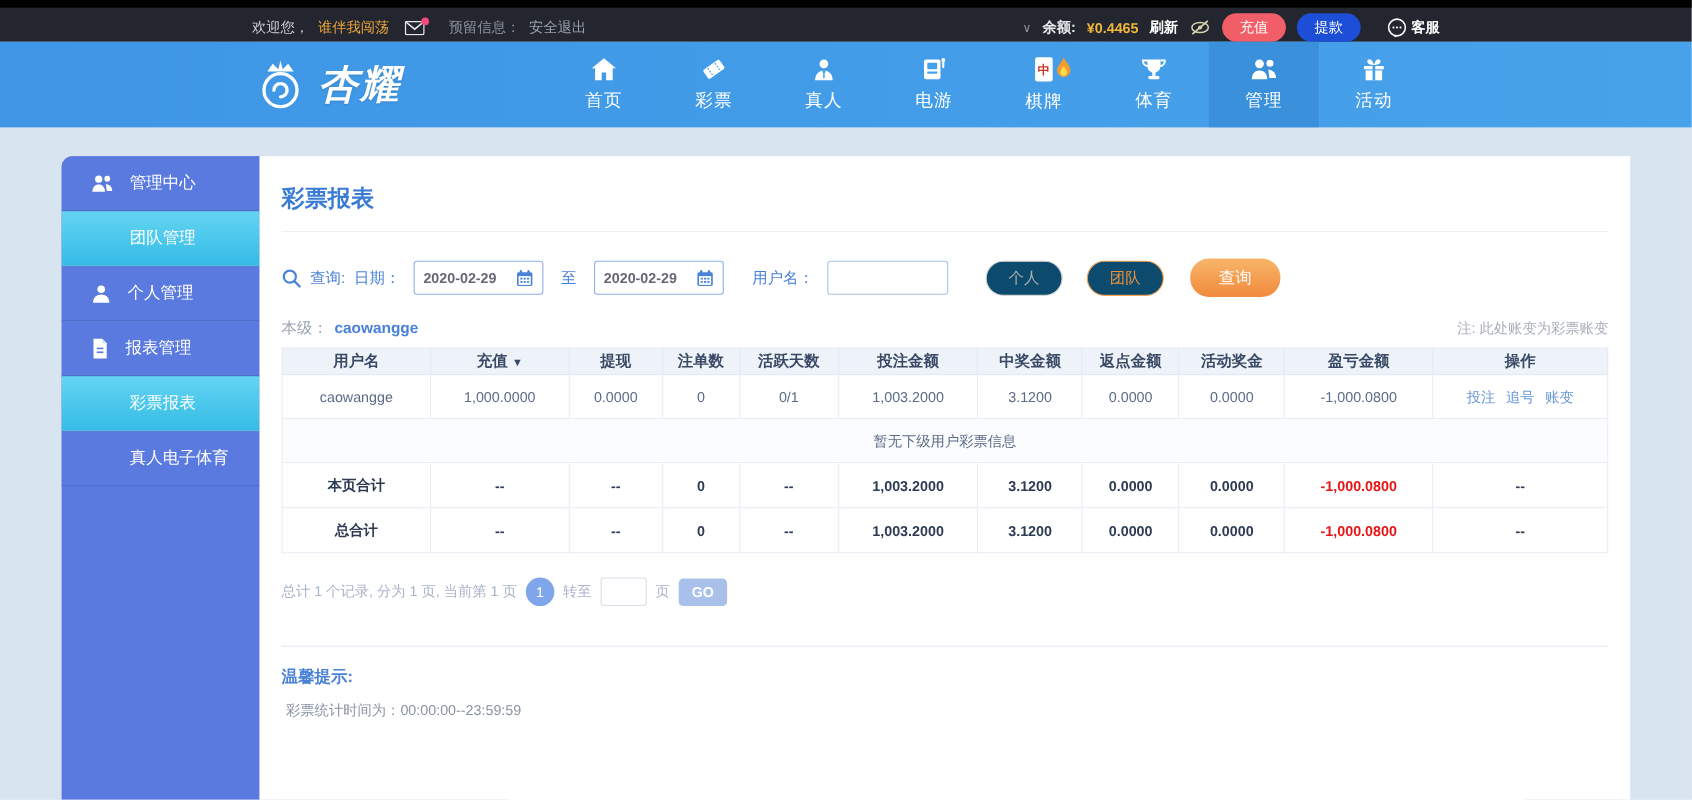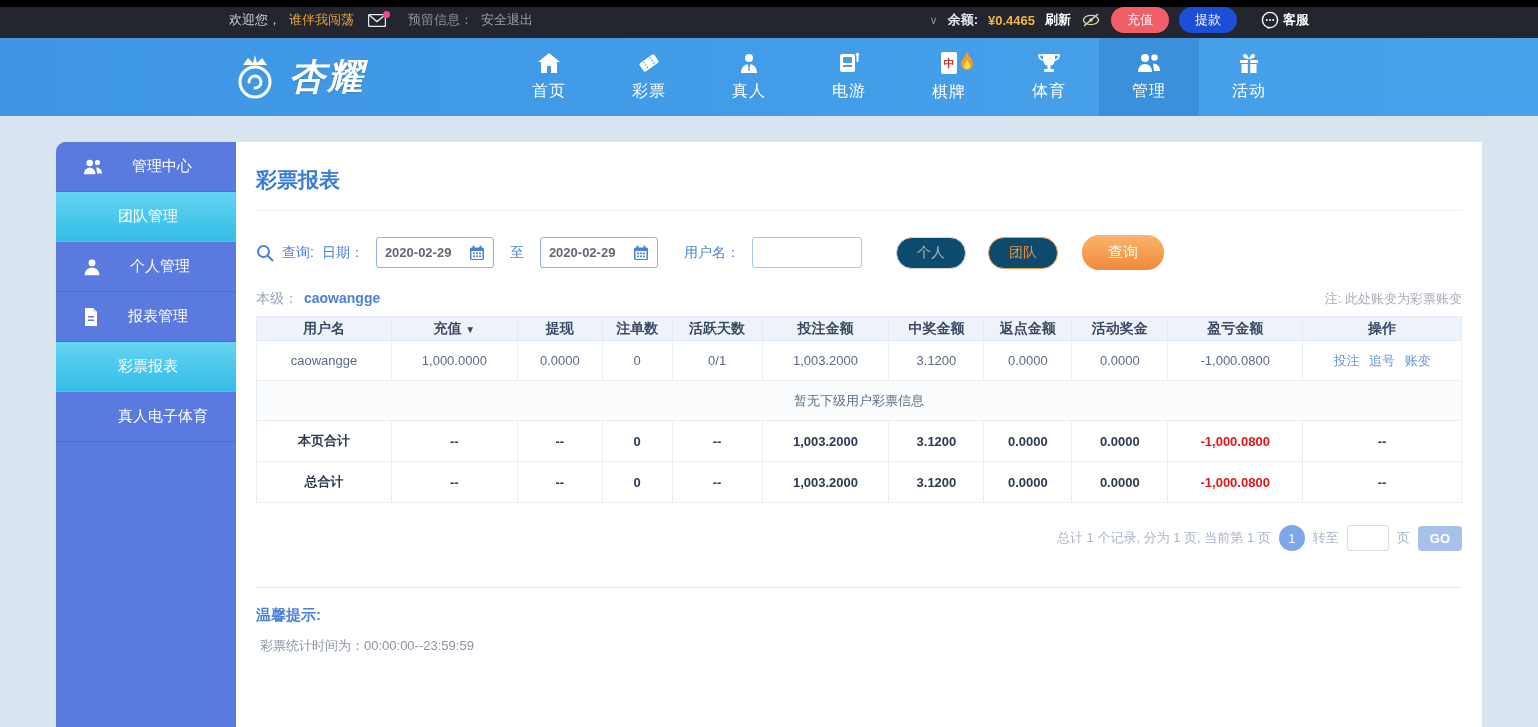--- a/index.html
+++ b/index.html
@@ -1,20 +1,20 @@
 <!DOCTYPE html>
 <html><head>
 <meta charset="utf-8">
 <style>
   * { margin:0; padding:0; box-sizing:border-box; }
   html,body { width:1538px; height:727px; overflow:hidden; }
   body { font-family:"Liberation Sans","DejaVu Sans",sans-serif; background:#d9e4f1; position:relative; }
 
   
-  .topbar { height:38px; background:#23262f; border-top:7px solid #000; display:flex; align-items:flex-start; }
+  .topbar { height:38px; background:#23262f; border-top:7px solid #000; display:flex; align-items:flex-end; }
   .topbar-inner { width:1080px; margin:0 auto; display:flex; align-items:center; font-size:13px; color:#c9ccd4; }
   .tb-left { display:flex; align-items:center; gap:8px; }
   .tb-right { margin-left:auto; display:flex; align-items:center; gap:10px; }
   .tb-user { color:#e8a33b; }
   .tb-envelope { position:relative; margin:0 6px; cursor:pointer; }
   .tb-envelope .dot { position:absolute; top:-3px; right:-4px; width:7px; height:7px; border-radius:50%; background:#f5487d; }
   .tb-msg { color:#8d929c; margin-left:8px; }
   .tb-logout { color:#9aa0aa; text-decoration:none; cursor:pointer; }
   .tb-chev { color:#8d929c; font-size:11px; }
   .tb-balance-label { color:#e6e8ec; font-weight:bold; }
@@ -34,21 +34,21 @@
   .nav-menu { display:flex; flex:1; height:100%; }
   .nav-item { width:100px; height:100%; display:flex; flex-direction:column; align-items:center; justify-content:center; gap:7px; color:#fff; cursor:pointer; position:relative; }
   .nav-item.active { background:#3a90da; }
   .nav-label { font-size:16px; letter-spacing:1px; }
   .nav-flame { position:absolute; top:14px; left:60px; }
 
   
   .page { position:absolute; top:116px; left:0; right:0; bottom:0; background:#d9e4f1; }
 
   .sidebar { position:absolute; left:56px; top:26px; width:180px; bottom:0; background:#5b7adf; border-top-left-radius:10px; overflow:hidden; }
-  .side-item { height:50px; display:flex; align-items:center; padding-left:26px; gap:28px; color:#fff; font-size:15px; cursor:pointer; border-bottom:1px solid rgba(0,0,0,.10); background:#5b7adf; }
+  .side-item { height:50px; display:flex; align-items:center; padding-left:26px; gap:14px; color:#fff; font-size:15px; cursor:pointer; border-bottom:1px solid rgba(0,0,0,.10); background:#5b7adf; }
   .side-item.sub { padding-left:62px; }
   .side-item.cyan { background:linear-gradient(180deg,#64d4f2,#35bce6); }
 
   .main { position:absolute; left:236px; top:26px; width:1246px; bottom:0; background:#fff; padding:0 20px; }
 
   .page-title { color:#3a7bd5; font-size:21px; font-weight:bold; padding:24px 0 16px 0; border-bottom:1px solid #eef0f5; }
 
   
   .search-row { display:flex; align-items:center; margin-top:24px; gap:8px; font-size:14px; }
   .blue-label { color:#4a82d8; }
@@ -74,21 +74,21 @@
   th.sortable { color:#e85050; cursor:pointer; }
   th.sortable .arrow { font-size:10px; }
   td.link-cell, .cell-link { color:#6a96d8; cursor:pointer; }
   .cell-link { margin:0 3px; }
   td.red { color:#e83f3f; }
   tr.total-row td { font-weight:bold; color:#2c3a52; height:41px; }
   tr.total-row td.red { color:#e80f0f; color:#e81414; }
   td.empty-cell { height:84px; background:#fbfcfd; color:#66708a; font-size:13px; }
 
   
-  .pagination { display:flex; align-items:center; justify-content:flex-end; gap:8px; margin-top:22px; color:#a9b3c9; font-size:13px; }
+  .pagination { display:flex; align-items:center; justify-content:flex-start; gap:8px; margin-top:22px; color:#a9b3c9; font-size:13px; }
   .page-circle { width:26px; height:26px; border-radius:50%; background:#7fa5ea; color:#fff; display:flex; align-items:center; justify-content:center; font-size:13px; cursor:pointer; }
   .goto-input { width:42px; height:26px; border:1px solid #d8dde8; border-radius:3px; outline:none; text-align:center; }
   .btn-go { border:none; background:#a9c1ea; color:#fff; font-weight:bold; font-size:13px; border-radius:4px; padding:5px 12px; cursor:pointer; }
 
   
   .tips-divider { border-top:1px solid #e5e9f0; margin-top:36px; }
   .tips-title { color:#4a82d8; font-weight:bold; font-size:15px; margin-top:18px; }
   .tips-line { color:#8a93a5; font-size:13px; margin-top:12px; padding-left:4px; }
 
   svg { display:block; }

